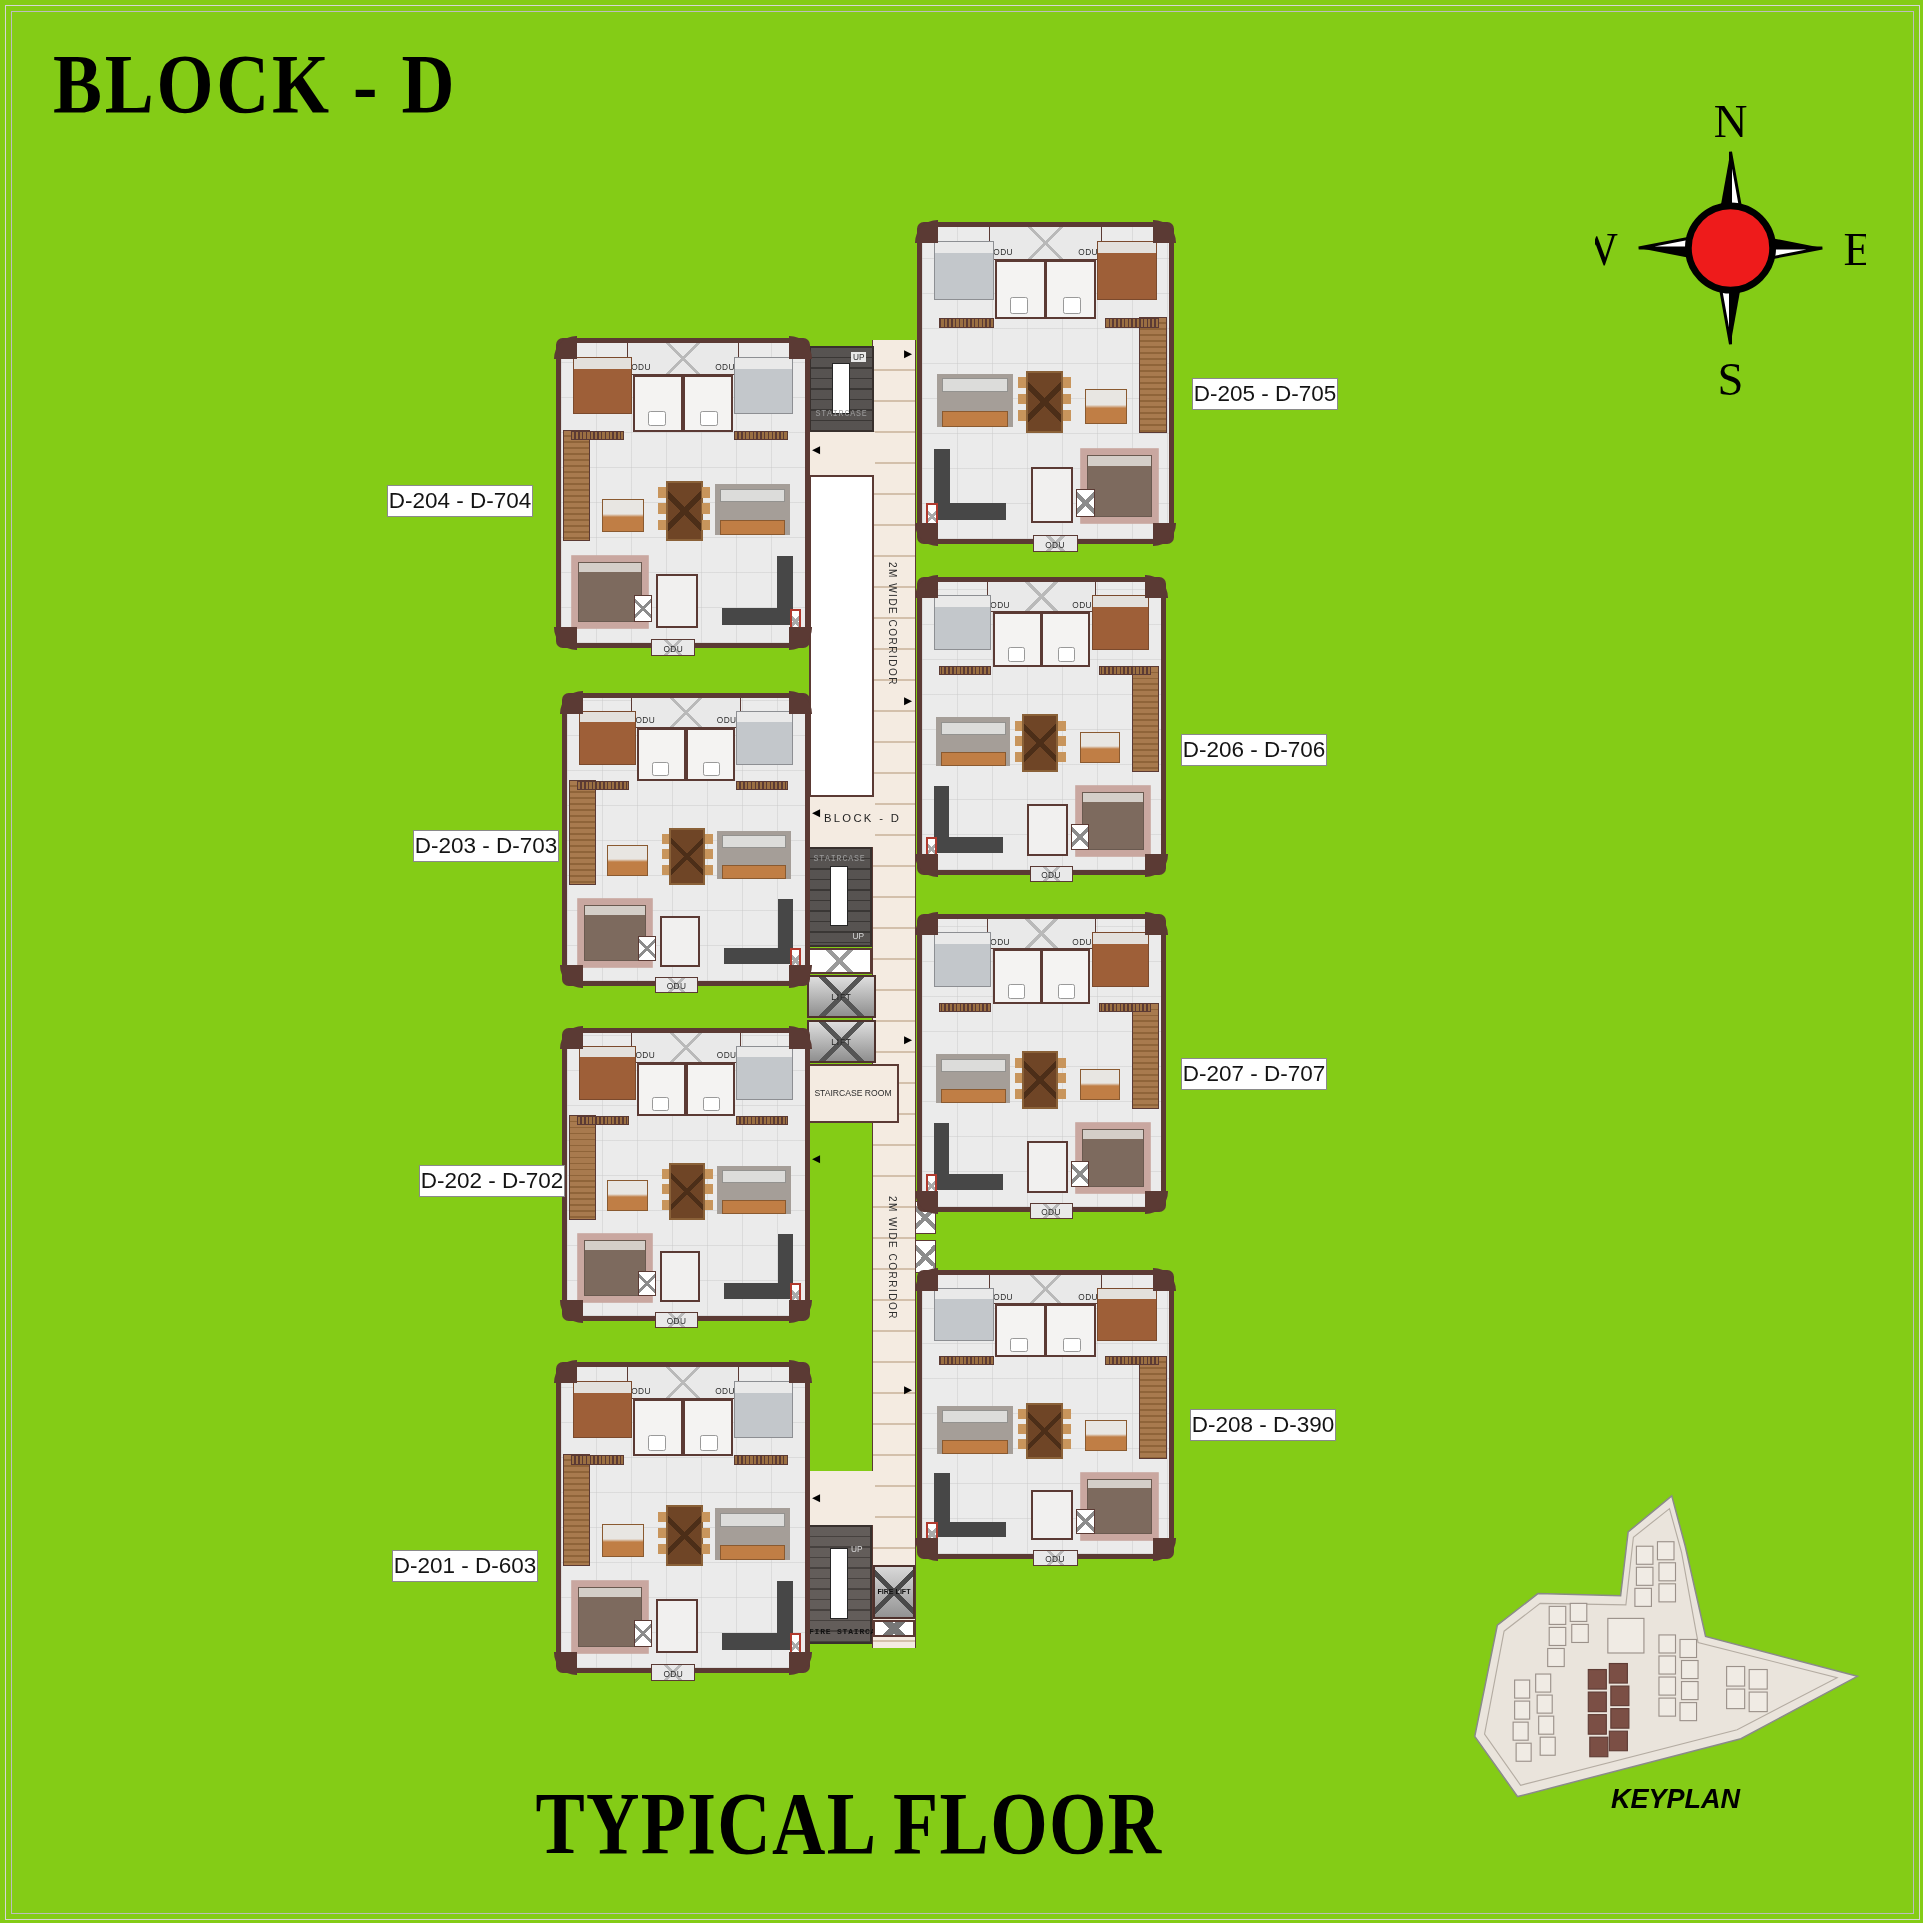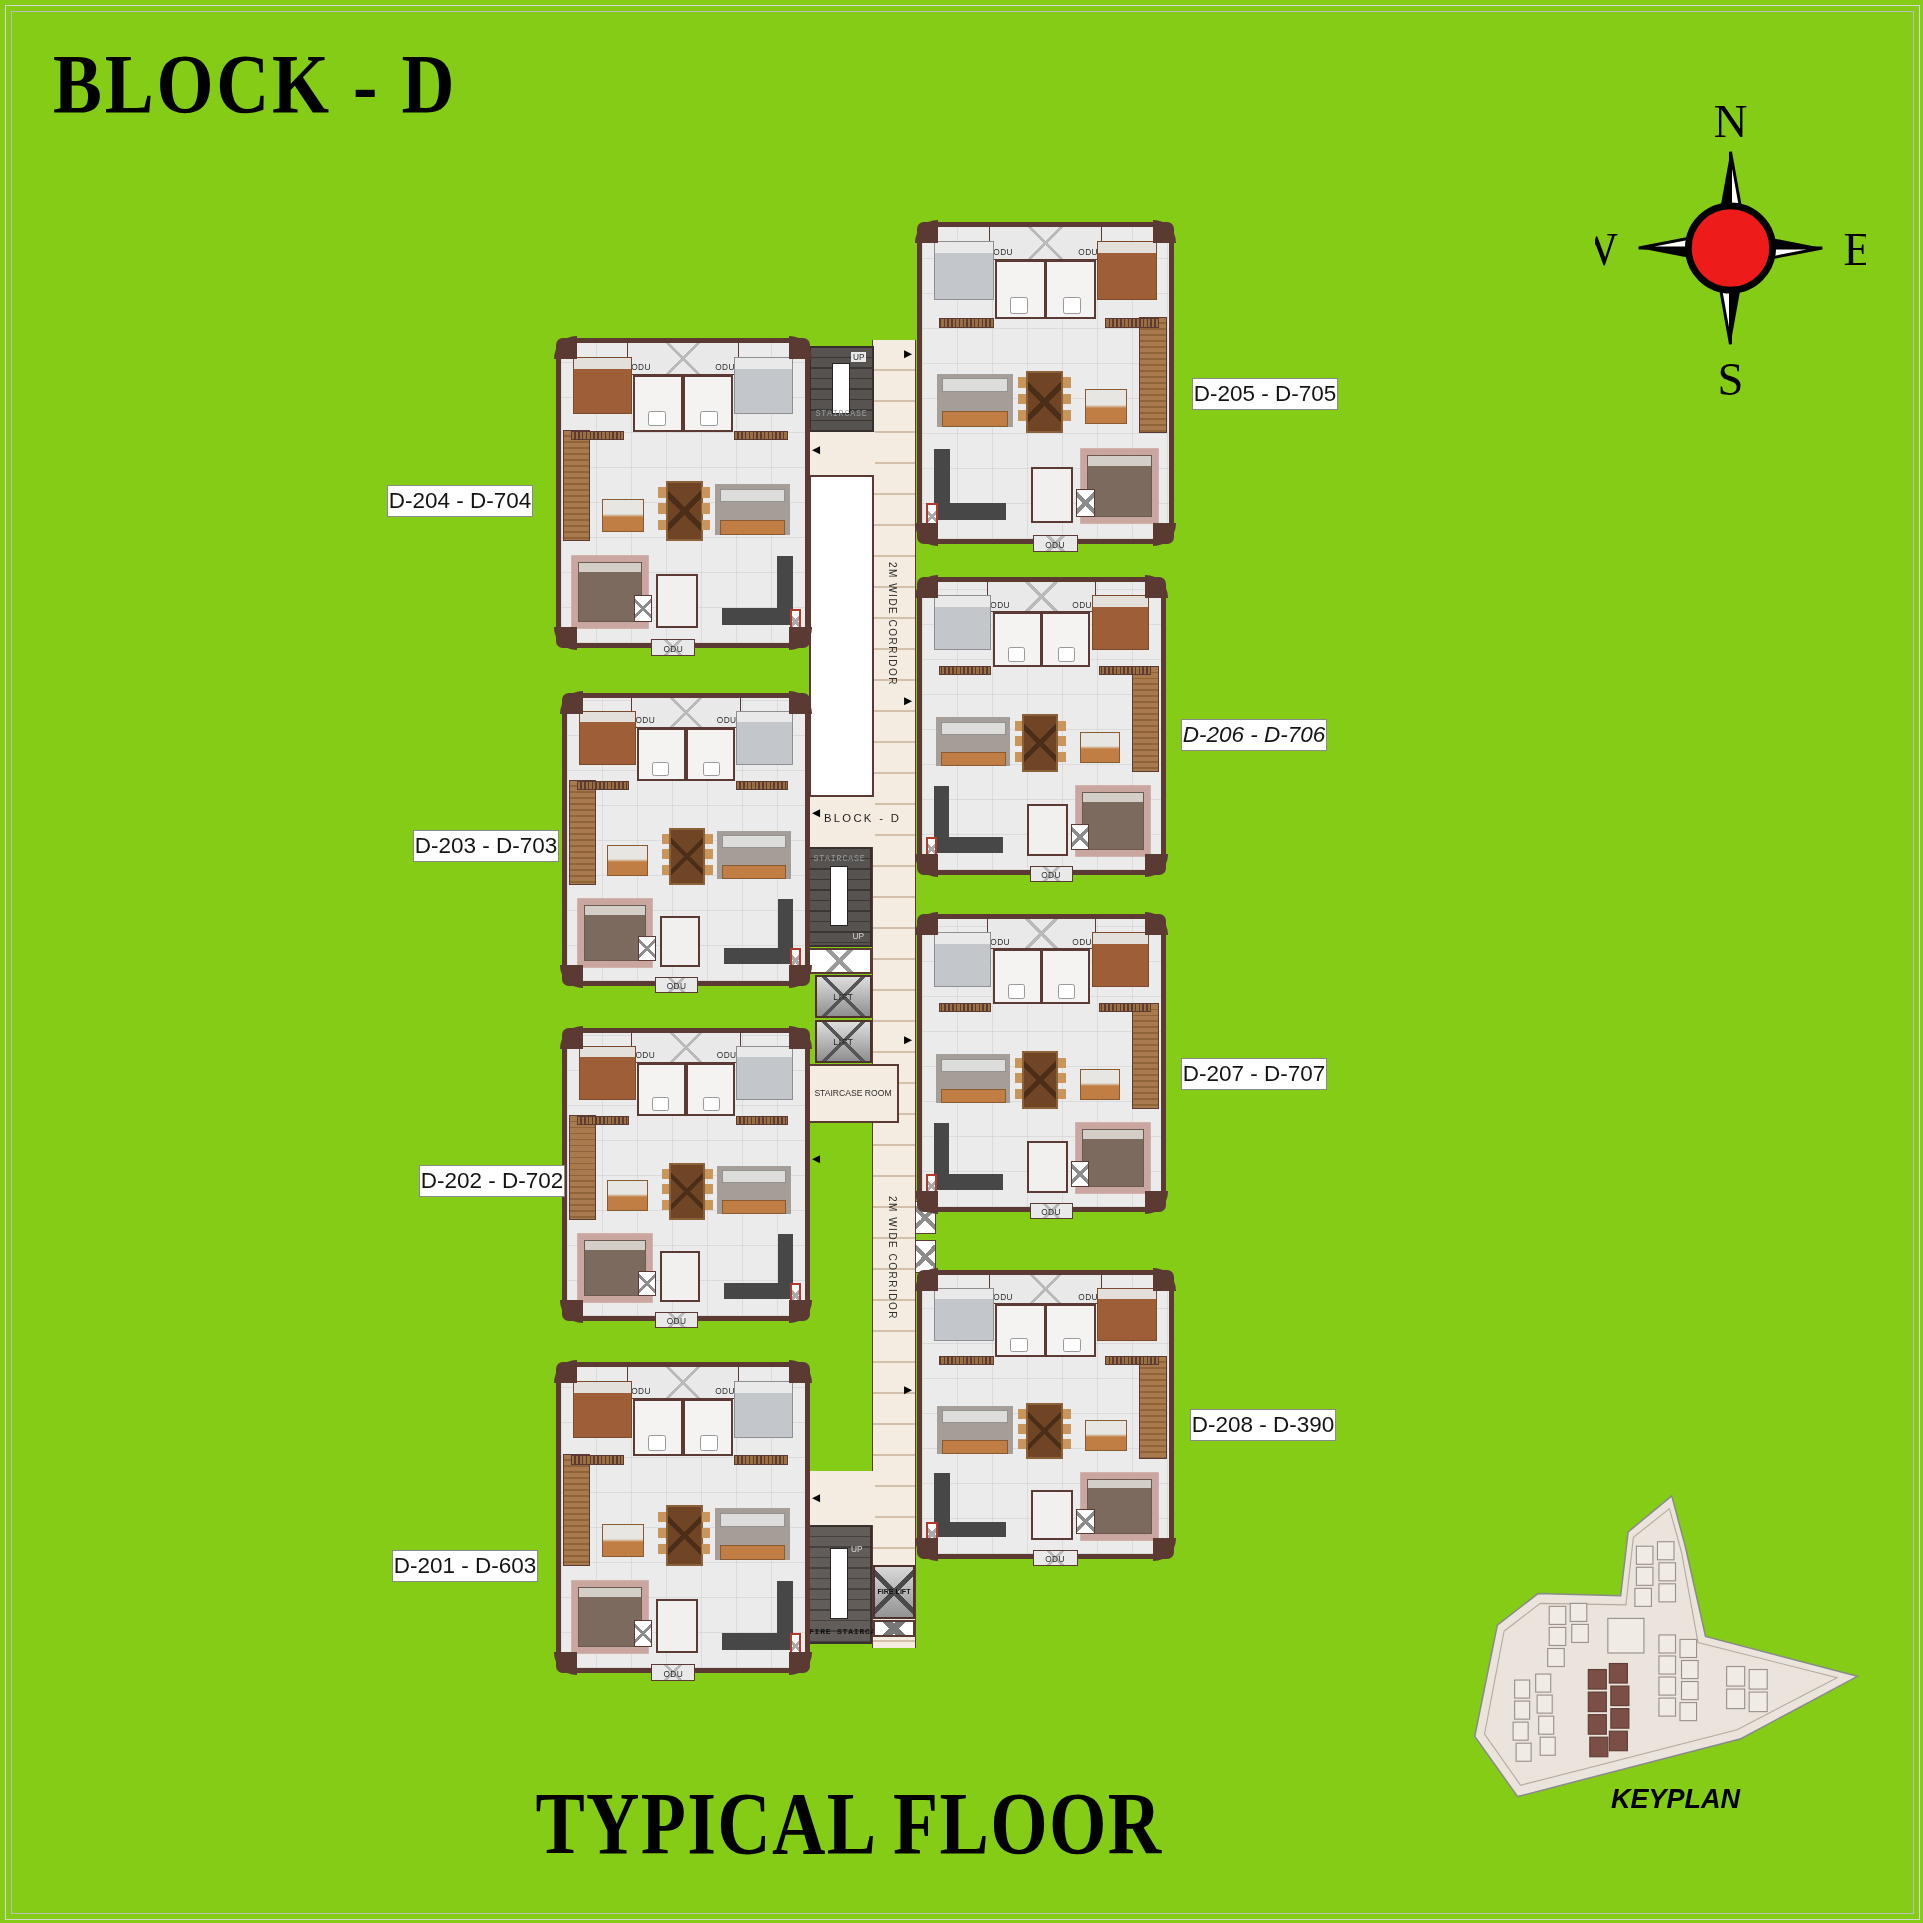--- a/index.html
+++ b/index.html
@@ -104,21 +104,21 @@
   .u-wing.tl{left:-6.8px;top:-6.8px;border-radius:100% 0 0 0;}
   .u-wing.tr{right:-6.8px;top:-6.8px;border-radius:0 100% 0 0;}
   .u-wing.bl{left:-6.8px;bottom:-6.8px;border-radius:0 0 0 100%;}
   .u-wing.br{right:-6.8px;bottom:-6.8px;border-radius:0 0 100% 0;}
 
   
   .unit-label{position:absolute;width:146px;height:32px;background:#fff;border:0.8px solid #8a8a8a;
       display:flex;align-items:center;justify-content:center;font-size:22.5px;color:#141414;}
   .l204{left:387px;top:485px;text-align:right;} .l203{left:413px;top:830px;}
   .l202{left:419px;top:1165px;} .l201{left:392px;top:1550px;}
-  .l205{left:1192px;top:378px;} .l206{left:1181px;top:719px;font-style:italic;}
+  .l205{left:1192px;top:378px;} .l206{left:1181px;top:734px;}
   .l207{left:1181px;top:1058px;} .l208{left:1190px;top:1409px;}
 
   
   .corridor{position:absolute;left:872px;top:340px;width:44px;height:1308px;
       background:repeating-linear-gradient(180deg, transparent 0 29px, #d3c0ab 29px 31px),#f4ebe1;
       border-left:1.5px solid #5b3a34;border-right:1.5px solid #5b3a34;}
   .corr-patch{position:absolute;background:#f4ebe1;}
   .cp-top{left:809px;top:432px;width:66px;height:43px;border-left:1.5px solid #5b3a34;}
   .cp-mid{left:809px;top:797px;width:66px;height:50px;}
   .cp-bot{left:809px;top:1471px;width:66px;height:54px;border-left:1.5px solid #5b3a34;}
@@ -138,27 +138,27 @@
   .stair-mid .stair-label{top:4.5px;color:#9c9c9c;}
   .stair-fire .stair-label{bottom:6px;color:#111;font-weight:bold;font-size:8px;white-space:nowrap;}
   .up-label{position:absolute;font-size:8.3px;color:#d8d8d8;}
   .stair-top .up-label{top:3.8px;right:6px;color:#2e2e2e;background:#e9e9e9;padding:0 1.5px;}
   .stair-mid .up-label{bottom:4.5px;right:6px;}
   .stair-fire .up-label{top:16.5px;right:7.5px;}
   .lobbyx{position:absolute;left:807px;top:948px;width:65px;height:25.6px;background:
       linear-gradient(45deg, transparent 46%, #9a9a9a 46% 54%, transparent 54%),
       linear-gradient(-45deg, transparent 46%, #9a9a9a 46% 54%, transparent 54%),#fff;
       border:2.3px solid #5b3a34;}
-  .lift{position:absolute;left:807px;width:57px;height:43px;
+  .lift{position:absolute;left:807px;width:69px;height:43px;
       background:
         linear-gradient(45deg, transparent 47%, #555 47% 53%, transparent 53%),
         linear-gradient(-45deg, transparent 47%, #555 47% 53%, transparent 53%),
         linear-gradient(180deg,#dedede,#8f8f8f);
       border:2.3px solid #4e322d;display:flex;align-items:center;justify-content:center;
-      font-size:8.3px;color:#222;letter-spacing:0.8px;margin-left:8px;}
+      font-size:8.3px;color:#222;letter-spacing:0.8px;}
   .lift1{top:975px;} .lift2{top:1020px;}
   .elec{position:absolute;left:807px;top:1064px;width:92px;height:59px;background:#f4ebe1;
       border:2.3px solid #5b3a34;display:flex;align-items:center;justify-content:center;
       text-align:center;font-size:8.6px;color:#2b2b2b;line-height:1.25;padding:1.5px;}
   .fire-lift{position:absolute;left:873px;top:1565px;width:42px;height:54px;
       background:
         linear-gradient(45deg, transparent 46%, #4a4a4a 46% 54%, transparent 54%),
         linear-gradient(-45deg, transparent 46%, #4a4a4a 46% 54%, transparent 54%),
         linear-gradient(180deg,#d8d8d8,#939393);
       border:2.3px solid #4e322d;display:flex;align-items:center;justify-content:center;

